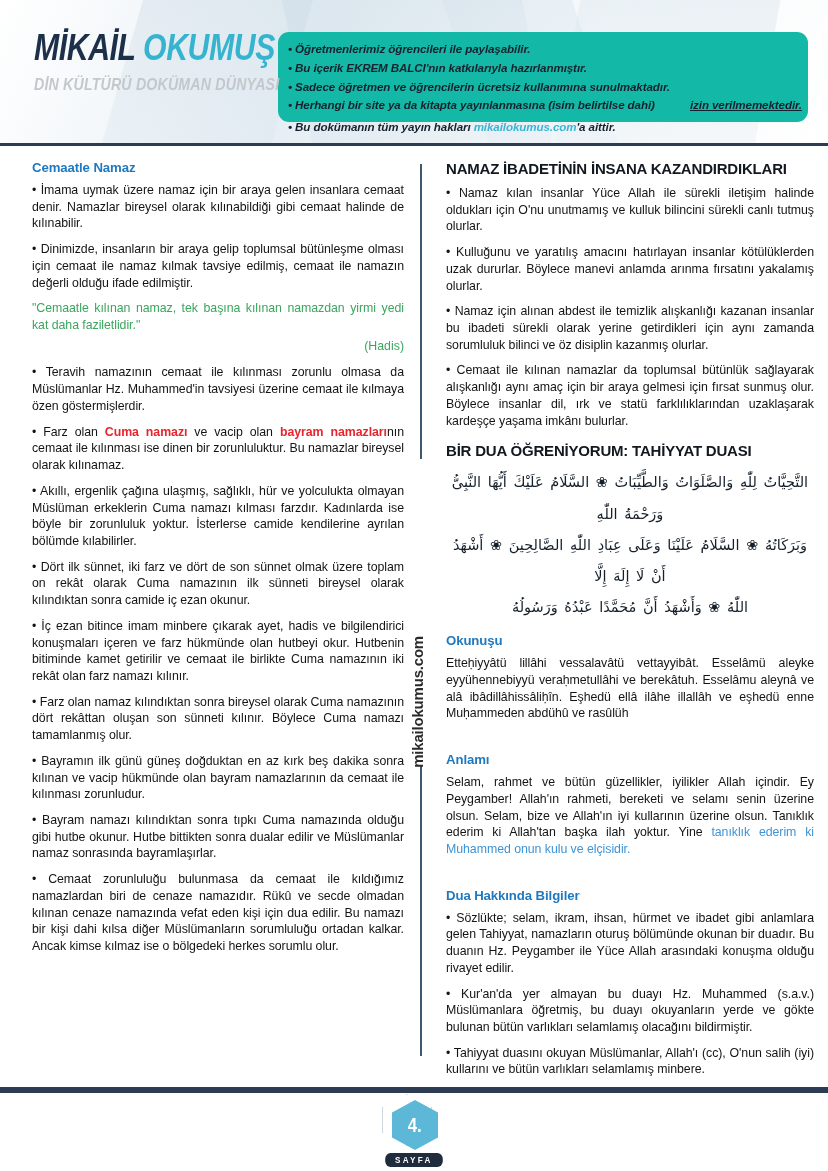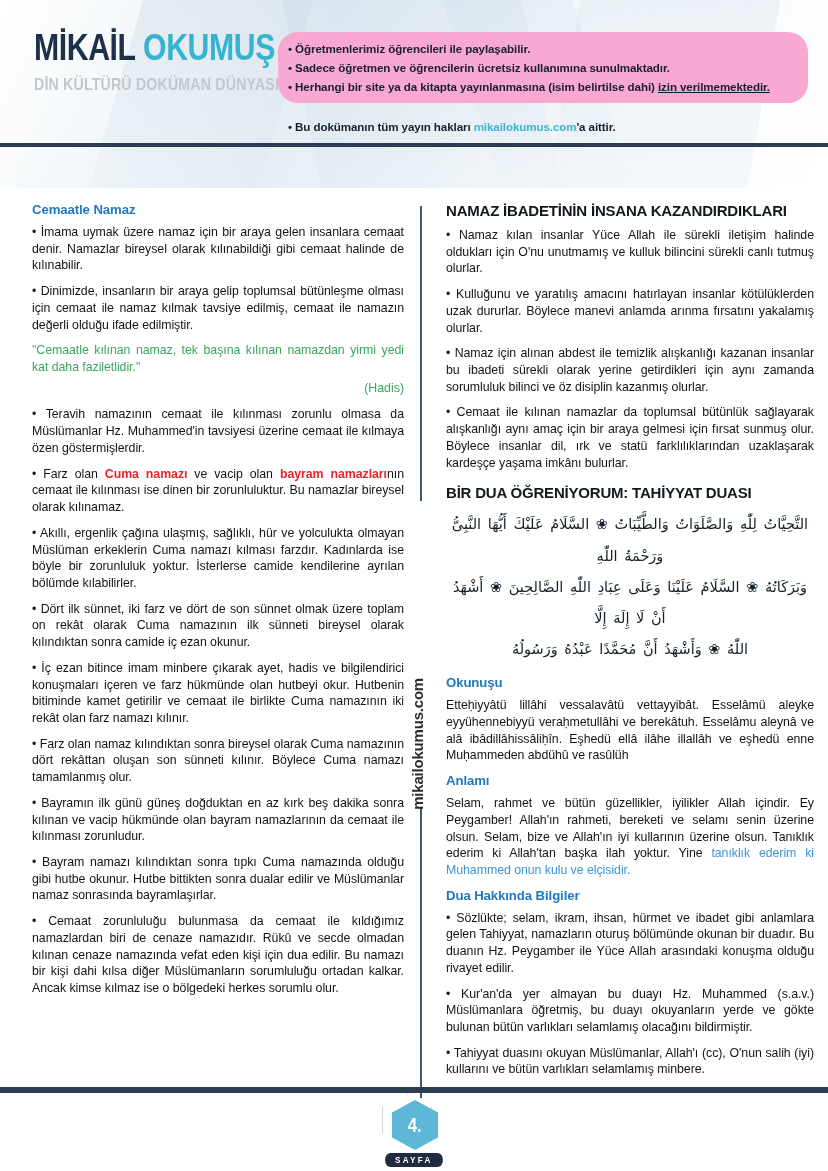--- a/index.html
+++ b/index.html
@@ -12,23 +12,24 @@
     height: 1171px;
     font-family: "Liberation Sans", sans-serif;
     color: #1a1a1a;
     position: relative;
     overflow: hidden;
   }
 
   
   .header {
     position: relative;
-    height: 188px;
+    height: 146px;
     background: #ffffff;
     overflow: hidden;
+    font-style: italic;
   }
   .header-bg {
     position: absolute;
     inset: 0;
     background:
       linear-gradient(115deg, rgba(236,242,246,0) 0%, rgba(222,233,240,0.75) 38%, rgba(232,240,245,0.5) 62%, rgba(255,255,255,0) 100%);
     pointer-events: none;
   }
   .header-bg::before {
     content: "";
@@ -94,36 +95,36 @@
     white-space: nowrap;
     transform: scaleX(0.86);
     transform-origin: left center;
   }
 
   .notice-box {
     position: absolute;
     left: 278px;
     top: 32px;
     width: 530px;
-    background: #f9a8d4;
-    border-radius: 20px;
+    background: #14b8a6;
+    border-radius: 11px;
     padding: 8px 10px 7px 10px;
     box-sizing: border-box;
     z-index: 3;
   }
   .notice-line {
     font-size: 11.6px;
     font-weight: bold;
     color: #15212e;
     line-height: 1.62;
     white-space: nowrap;
     letter-spacing: -0.1px;
   }
   .notice-line .dot { color: #15212e; }
-  .underline-part { text-decoration: underline; }
+  .underline-part { text-decoration: underline; margin-left: 32px; }
 
   .notice-footer {
     position: absolute;
     left: 288px;
     top: 120px;
     font-size: 11.6px;
     font-weight: bold;
     color: #15212e;
     white-space: nowrap;
     z-index: 3;
@@ -185,21 +186,21 @@
     letter-spacing: -0.1px;
   }
   h2.section-dark {
     font-size: 15px;
     font-weight: bold;
     color: #12181f;
     margin: 0 0 8px 0;
     letter-spacing: -0.2px;
   }
   h2.section-dark.spaced { margin-top: 13px; }
-  h2.section-blue.spaced { margin-top: 9px; }
+  h2.section-blue.spaced { margin-top: 30px; }
 
   p.body {
     font-size: 12.35px;
     line-height: 1.355;
     margin: 0 0 9px 0;
     text-align: justify;
     color: #141414;
     letter-spacing: -0.05px;
   }
   p.body:last-child { margin-bottom: 0; }
@@ -293,20 +294,21 @@
   <div class="header-bg"></div>
   <div class="header-bg2"></div>
 
   <div class="logo-block">
     <div class="logo-line1"><span class="logo-mikail">MİKAİL</span> <span class="logo-okumus">OKUMUŞ</span></div>
     <div class="logo-line2">DİN KÜLTÜRÜ DOKÜMAN DÜNYASI</div>
   </div>
 
   <div class="notice-box">
     <div class="notice-line"><span class="dot">•</span> <span>Öğretmenlerimiz öğrencileri ile paylaşabilir.</span></div>
+    <div class="notice-line"><span class="dot">•</span> <span>Bu içerik EKREM BALCI'nın katkılarıyla hazırlanmıştır.</span></div>
     <div class="notice-line"><span class="dot">•</span> <span>Sadece öğretmen ve öğrencilerin ücretsiz kullanımına sunulmaktadır.</span></div>
     <div class="notice-line"><span class="dot">•</span> <span>Herhangi bir site ya da kitapta yayınlanmasına (isim belirtilse dahi) </span><span class="underline-part">izin verilmemektedir.</span></div>
   </div>
 
   <div class="notice-footer"><span>• Bu dokümanın tüm yayın hakları </span><span class="brand-link">mikailokumus.com</span><span>'a aittir.</span></div>
 
   <div class="header-rule"></div>
 
 </div>
 

